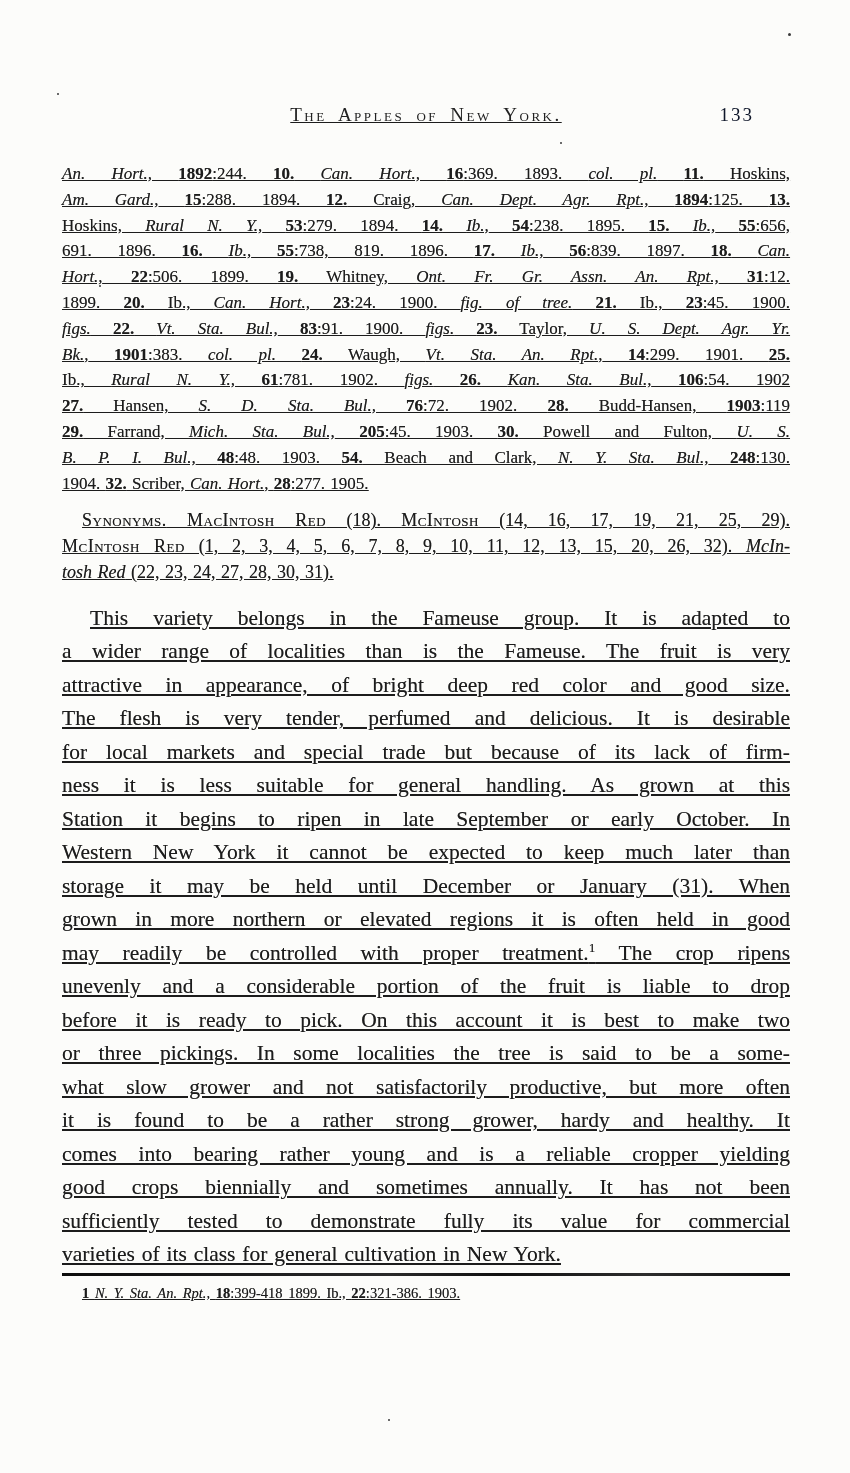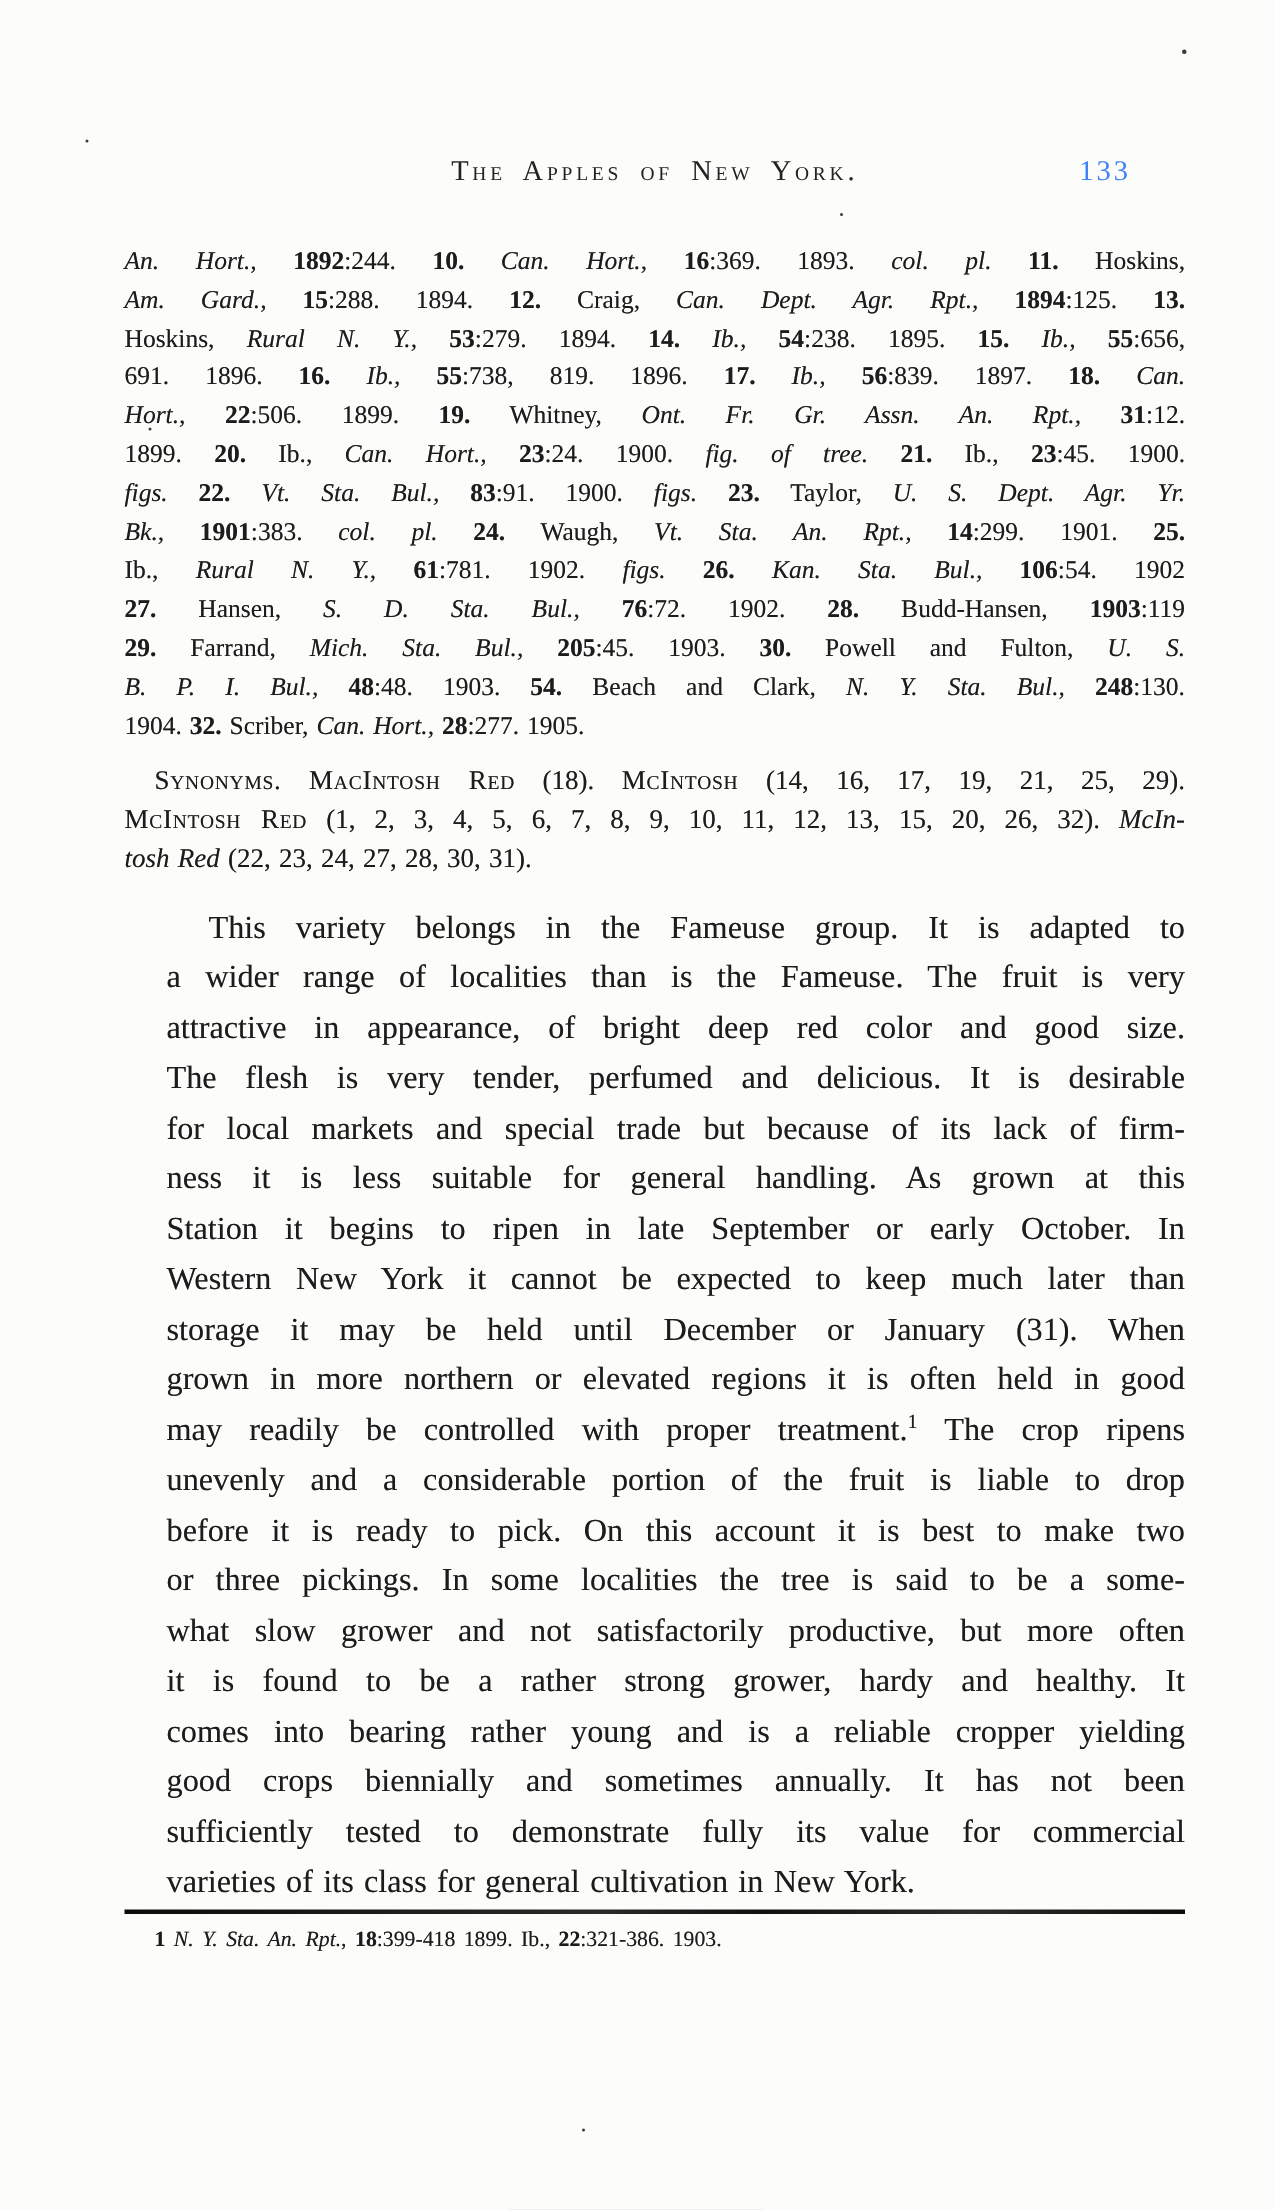--- a/index.html
+++ b/index.html
@@ -6,39 +6,39 @@
   .page{
     position:relative;
     width:850px;height:1473px;
     margin:0 auto;
     background:#fcfcfa;
     color:#1c1c1c;
     font-family:"Liberation Serif", serif;
     overflow:hidden;
     text-rendering:optimizeLegibility;
   }
-  .inner{position:relative;padding:0 60px 0 83px;}
+  .inner{position:relative;padding:0 60px 0 62px;text-decoration:underline;}
   
   .hdr{position:relative;padding-top:104px;height:26px;}
   .hdr-title{
     text-align:center;
     font-variant:small-caps;
     font-size:19px;
     letter-spacing:2.5px;
     word-spacing:5px;
     color:#222;
   }
   .page-number{
     position:absolute;top:104px;right:36px;
-    font-size:19px;letter-spacing:2px;color:#3b82f6;
+    font-size:19px;letter-spacing:2px;color:#0f172a;
   }
   
   .citations{margin-top:31px;font-size:17px;line-height:25.8px;word-spacing:1px;}
   .synonyms{font-size:18px;line-height:25.8px;word-spacing:1px;margin-top:12px;}
-  .body-text{margin-top:16px;font-size:21.5px;line-height:33.5px;word-spacing:1.5px;margin-left:28px;}
+  .body-text{margin-top:16px;font-size:21.5px;line-height:33.5px;word-spacing:1.5px;}
   .tline{text-shadow:0 0 0.3px rgba(20,20,20,0.55);}
   .jl{text-align:justify;text-align-last:justify;}
   .ind{text-indent:28px;}
   .ind-sm{text-indent:20px;}
   .seg-i{font-style:italic;}
   .seg-b{font-weight:bold;text-align:center;}
   .seg-sc{font-variant:small-caps;letter-spacing:0.5px;}
   .seg-sup{vertical-align:super;font-size:0.62em;line-height:0;}
   
   .footnote-rule{

